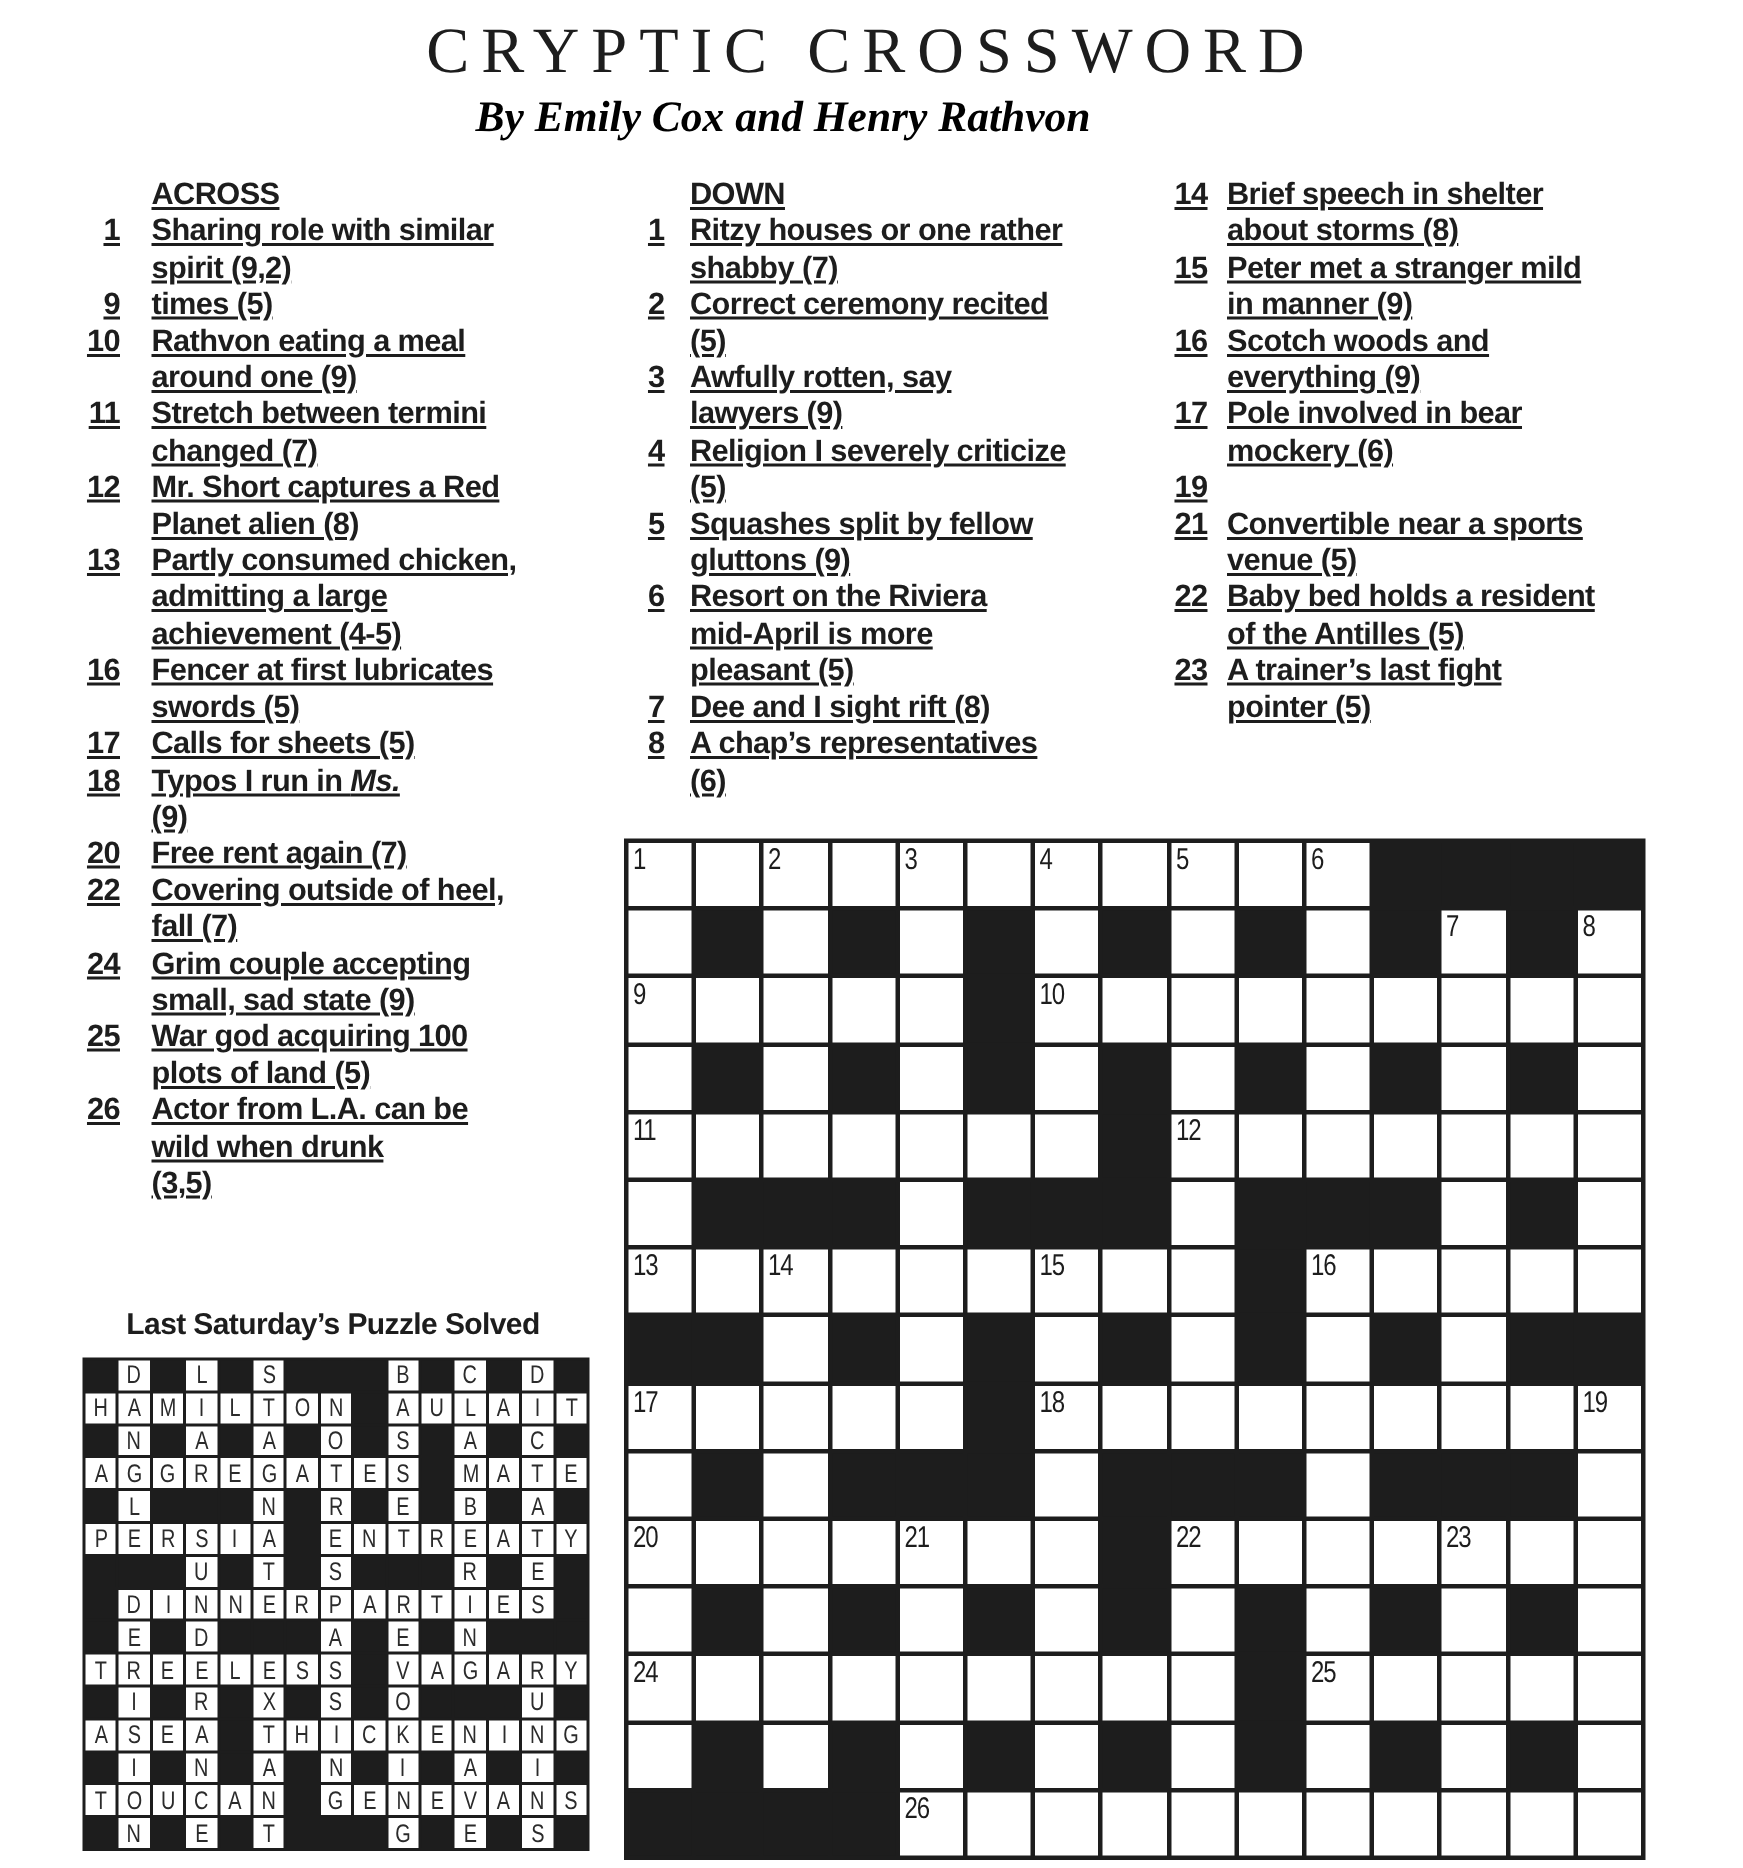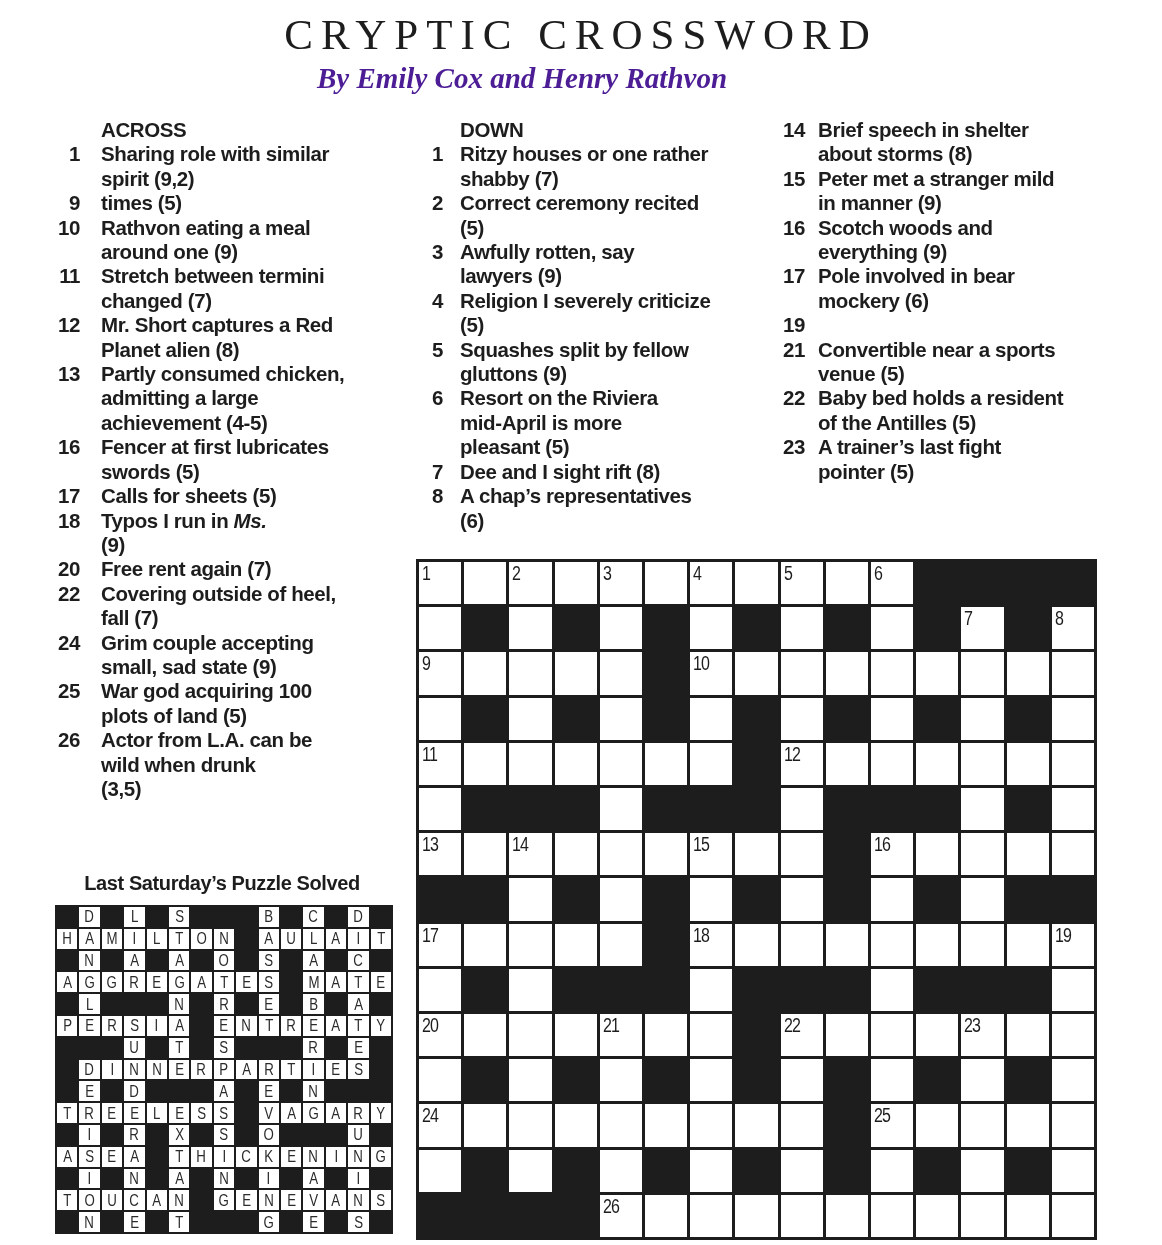--- a/index.html
+++ b/index.html
@@ -8,25 +8,25 @@
     font-family:"Liberation Sans",sans-serif;color:#1d1d1d;overflow:hidden;
   }
   .page-title{
     position:absolute;top:10px;left:0;width:1162px;text-align:center;
     font-family:"Liberation Serif",serif;font-size:43px;font-weight:500;
     letter-spacing:8px;color:#1d1d1d;white-space:nowrap;
   }
   .byline{
     position:absolute;top:62px;left:0;width:1044px;text-align:center;
     font-family:"Liberation Serif",serif;font-style:italic;font-weight:bold;
-    font-size:29px;color:#4c1d95;
+    font-size:29px;color:#000000;
   }
   .clue-col{
     position:absolute;top:118px;font-weight:bold;font-size:20.5px;
-    line-height:24.4px;letter-spacing:-0.4px;color:#1d1d1d;
+    line-height:24.4px;letter-spacing:-0.4px;color:#1d1d1d;text-decoration:underline;
   }
   #across-col{left:40px;width:370px;--numw:40px;--gap:21px;}
   #down-col1{left:400px;width:360px;--numw:43px;--gap:17px;}
   #down-col2{left:735px;width:395px;--numw:70px;--gap:13px;}
   .clue-header{margin-left:calc(var(--numw) + var(--gap));}
   .clue{display:flex;align-items:flex-start;}
   .clue-num{flex:none;width:var(--numw);text-align:right;}
   .clue-text{margin-left:var(--gap);white-space:nowrap;}
   .clue-text i{font-style:italic;}
 

